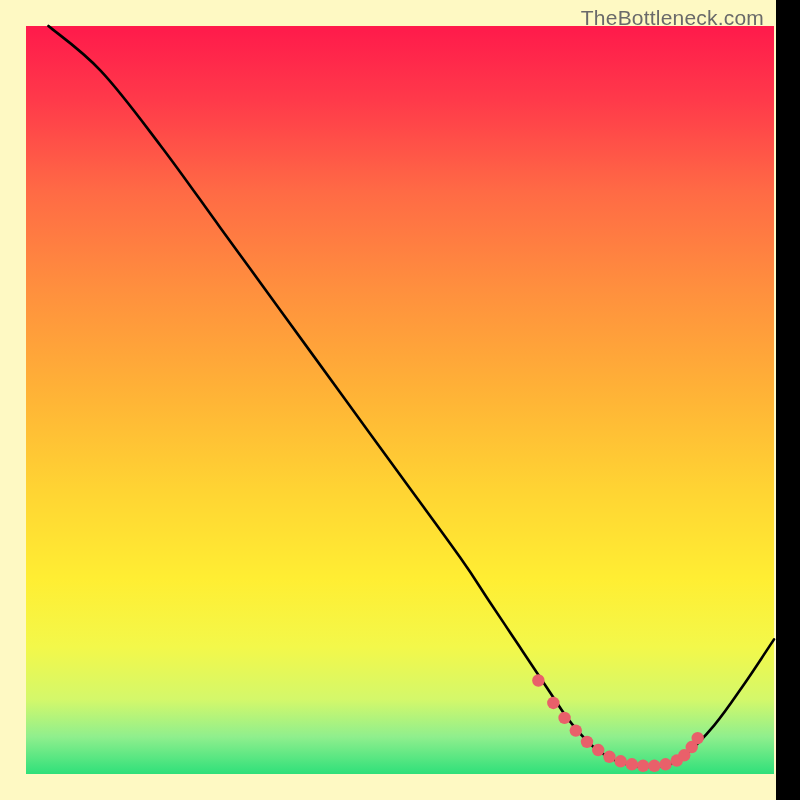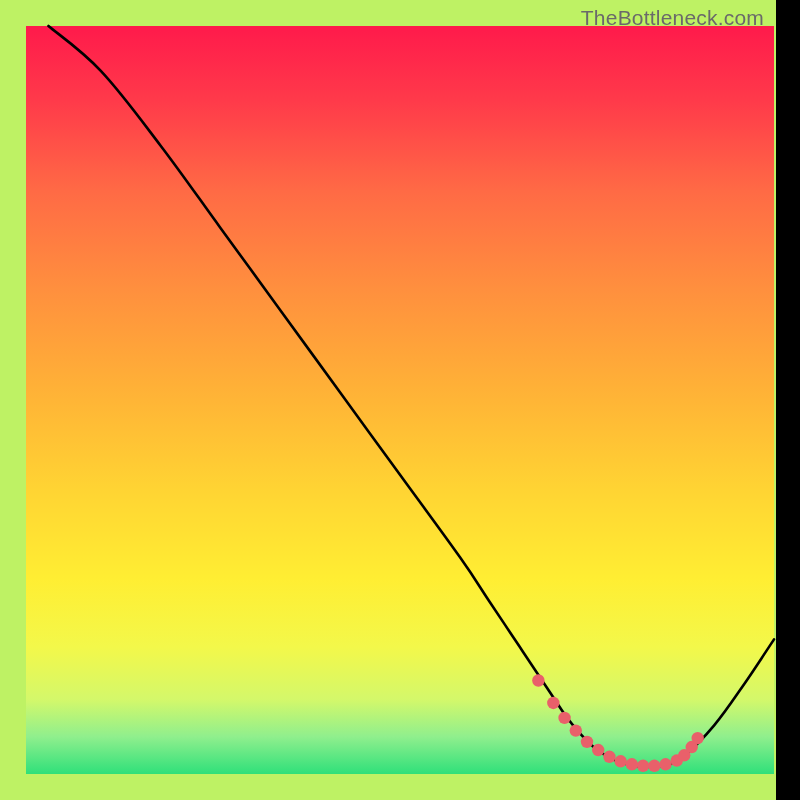--- a/index.html
+++ b/index.html
@@ -8,21 +8,21 @@
     width: 800px;
     height: 800px;
     background: #000;
     overflow: hidden;
     font-family: Arial, Helvetica, sans-serif;
   }
   .stage {
     position: relative;
     width: 776px;
     height: 800px;
-    background: #bef264;
+    background: #fef9c3;
   }
   .watermark {
     position: absolute;
     top: 6px;
     right: 12px;
     color: #6a6a6a;
     font-size: 21px;
     font-weight: 500;
     letter-spacing: 0.2px;
     user-select: none;

